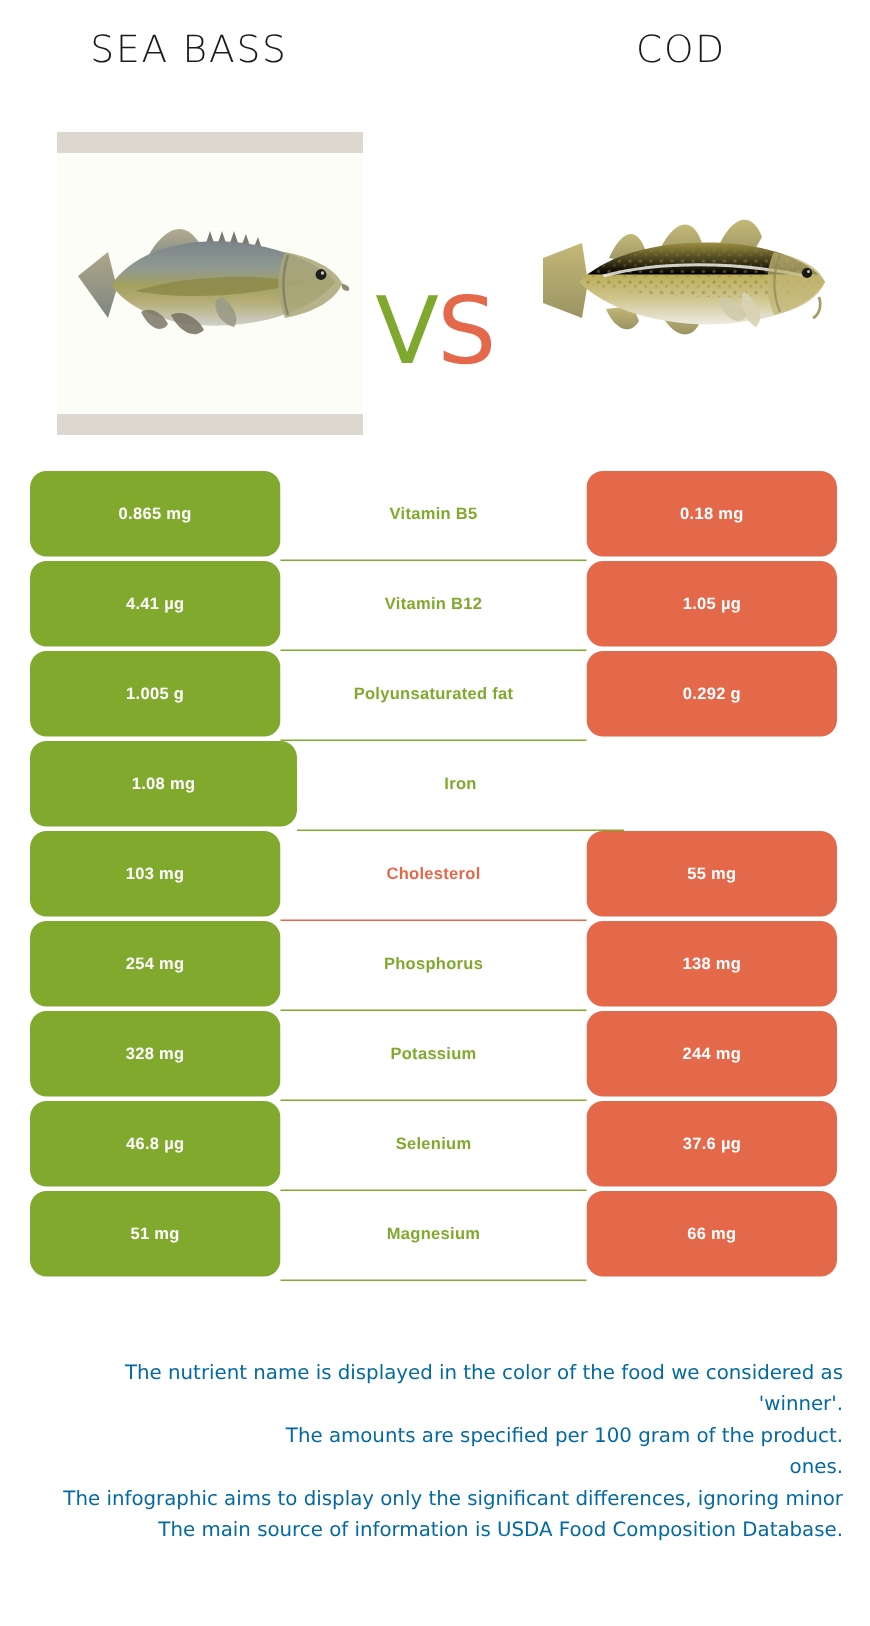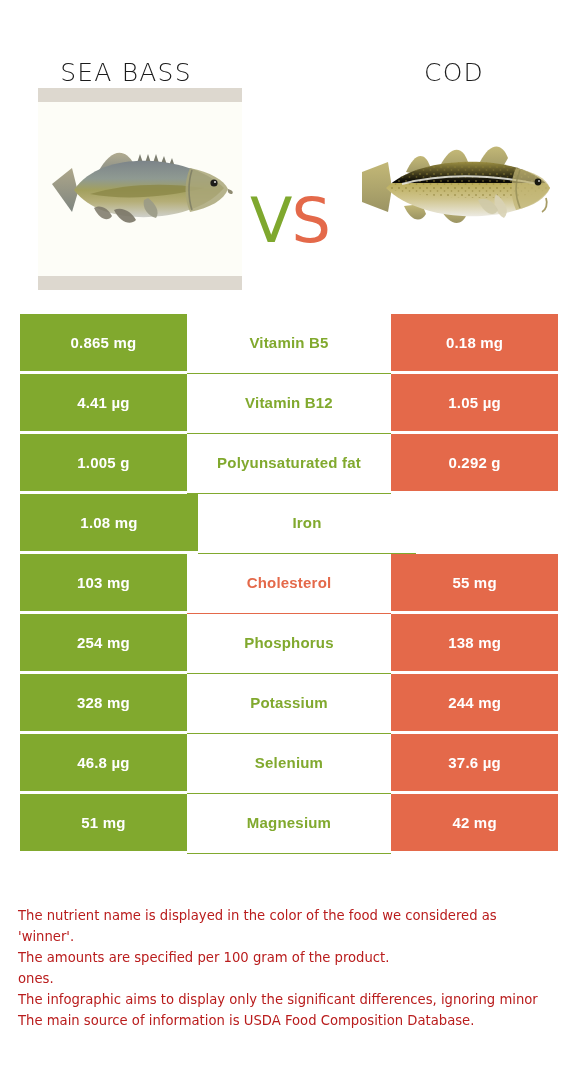--- a/index.html
+++ b/index.html
@@ -29,21 +29,20 @@
   .title {
     position: absolute;
     top: 18px;
     font-size: 25px;
     font-weight: 300;
     letter-spacing: 1.2px;
     color: #1b1b1b;
     text-transform: uppercase;
     white-space: nowrap;
     font-family: "DejaVu Sans", sans-serif;
-    margin-top: 40px;
   }
   .title-left  { left: 0; width: 252px; text-align: center; }
   .title-right { left: 328px; width: 252px; text-align: center; }
 
   
   .hero {
     position: absolute;
     top: 62px; left: 0;
     width: 472px;
     height: 242px;
@@ -97,23 +96,24 @@
   .row {
     position: relative;
     display: flex;
     height: 57px;
     margin-bottom: 3px;
   }
   .cell {
     display: flex;
     align-items: center;
     justify-content: center;
-    font-size: 15px;
+    font-size: 11px;
     font-weight: 600;
     letter-spacing: 0.2px;
+    border-radius: 11px;
   }
   .cell-left {
     width: 178px;
     background: #81a92e;
     color: #ffffff;
   }
   .cell-mid {
     width: 218px;
     background: #ffffff;
     color: #81a92e;
@@ -133,24 +133,24 @@
     width: 178px;
     background: #e4694a;
     color: #ffffff;
   }
 
   
   .footer {
     position: absolute;
     left: 18px; top: 905px;
     width: 544px;
-    text-align: left;
+    text-align: right;
     font-size: 13.2px;
     line-height: 21px;
-    color: #b91c1c;
+    color: #0369a1;
     font-family: "DejaVu Sans", sans-serif;
   }
   .footer p { margin: 0; }
 </style>
 </head>
 <body>
 
 <div class="page">
 
   <div class="header">
@@ -304,21 +304,21 @@
 
     <div class="row">
       <div class="cell cell-left">46.8 µg</div>
       <div class="cell cell-mid">Selenium</div>
       <div class="cell cell-right">37.6 µg</div>
     </div>
 
     <div class="row">
       <div class="cell cell-left">51 mg</div>
       <div class="cell cell-mid">Magnesium</div>
-      <div class="cell cell-right">42 mg</div>
+      <div class="cell cell-right">66 mg</div>
     </div>
 
   </div>
 
   <div class="footer">
     <p>The nutrient name is displayed in the color of the food we considered as</p>
     <p>'winner'.</p>
     <p>The amounts are specified per 100 gram of the product.</p>
     <p>ones.</p>
     <p>The infographic aims to display only the significant differences, ignoring minor</p>

